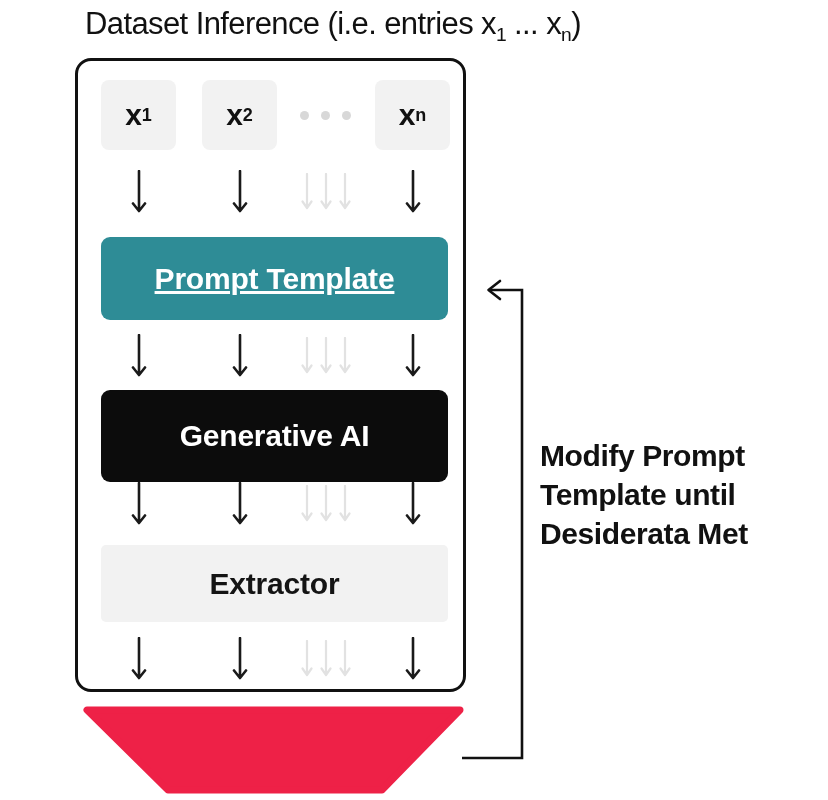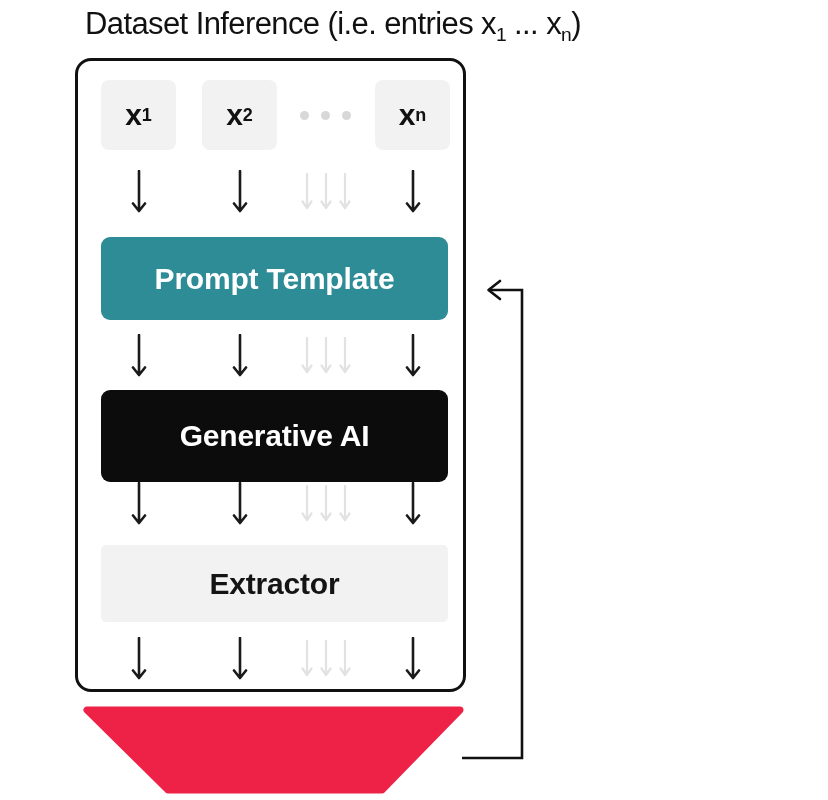--- a/index.html
+++ b/index.html
@@ -25,21 +25,21 @@
   .dots{position:absolute;left:300px;top:111px;display:flex;gap:12px;}
   .dots i{width:9px;height:9px;border-radius:50%;background:#d8d8d8;display:block;}
   .arrow-row{position:absolute;left:0;width:472px;height:44px;}
   .arr{position:absolute;transform:translateX(-50%);top:0;}
   .arr.faded{top:3px;}
   .stage{
     position:absolute;left:101px;width:347px;
     display:flex;align-items:center;justify-content:center;
     font-size:30px;font-weight:700;border-radius:9px;letter-spacing:-0.2px;
   }
-  .stage-prompt{top:237px;height:83px;background:#2e8c96;color:#ffffff;}
+  .stage-prompt{top:237px;height:83px;background:#2e8c96;color:#ffffff;text-decoration:underline;}
   .stage-genai{top:390px;height:92px;background:#0c0c0c;color:#ffffff;}
   .stage-extract{top:545px;height:77px;background:#f2f2f2;color:#141414;border-radius:5px;align-items:center;}
   .utility-svg{position:absolute;left:75px;top:702px;}
   .utility-label{
     position:absolute;left:75px;top:703px;width:390px;height:85px;
     display:flex;align-items:center;justify-content:center;
     color:#ffffff;font-size:29px;font-weight:700;letter-spacing:-0.2px;
   }
   .feedback-svg{position:absolute;left:0;top:0;}
   .annotation{
@@ -173,14 +173,19 @@
 
   <svg class="utility-svg" width="400" height="95" viewBox="0 0 400 95">
     <polygon points="12,8 385,8 307,88 93,88" fill="#ee2147" stroke="#ee2147" stroke-width="7" stroke-linejoin="round"></polygon>
   </svg>
 
   <svg class="feedback-svg" width="828" height="800" viewBox="0 0 828 800">
     <path d="M489 290 L522 290 L522 758 L462 758" stroke="#111" stroke-width="2.6" fill="none"></path>
     <path d="M500 281 L488.5 290 L500 299" stroke="#111" stroke-width="2.6" fill="none" stroke-linecap="round" stroke-linejoin="round"></path>
   </svg>
 
+  <div class="annotation">
+    <div>Modify Prompt</div>
+    <div>Template until</div>
+    <div>Desiderata Met</div>
+  </div>
 
 </div>
 
 </body></html>

